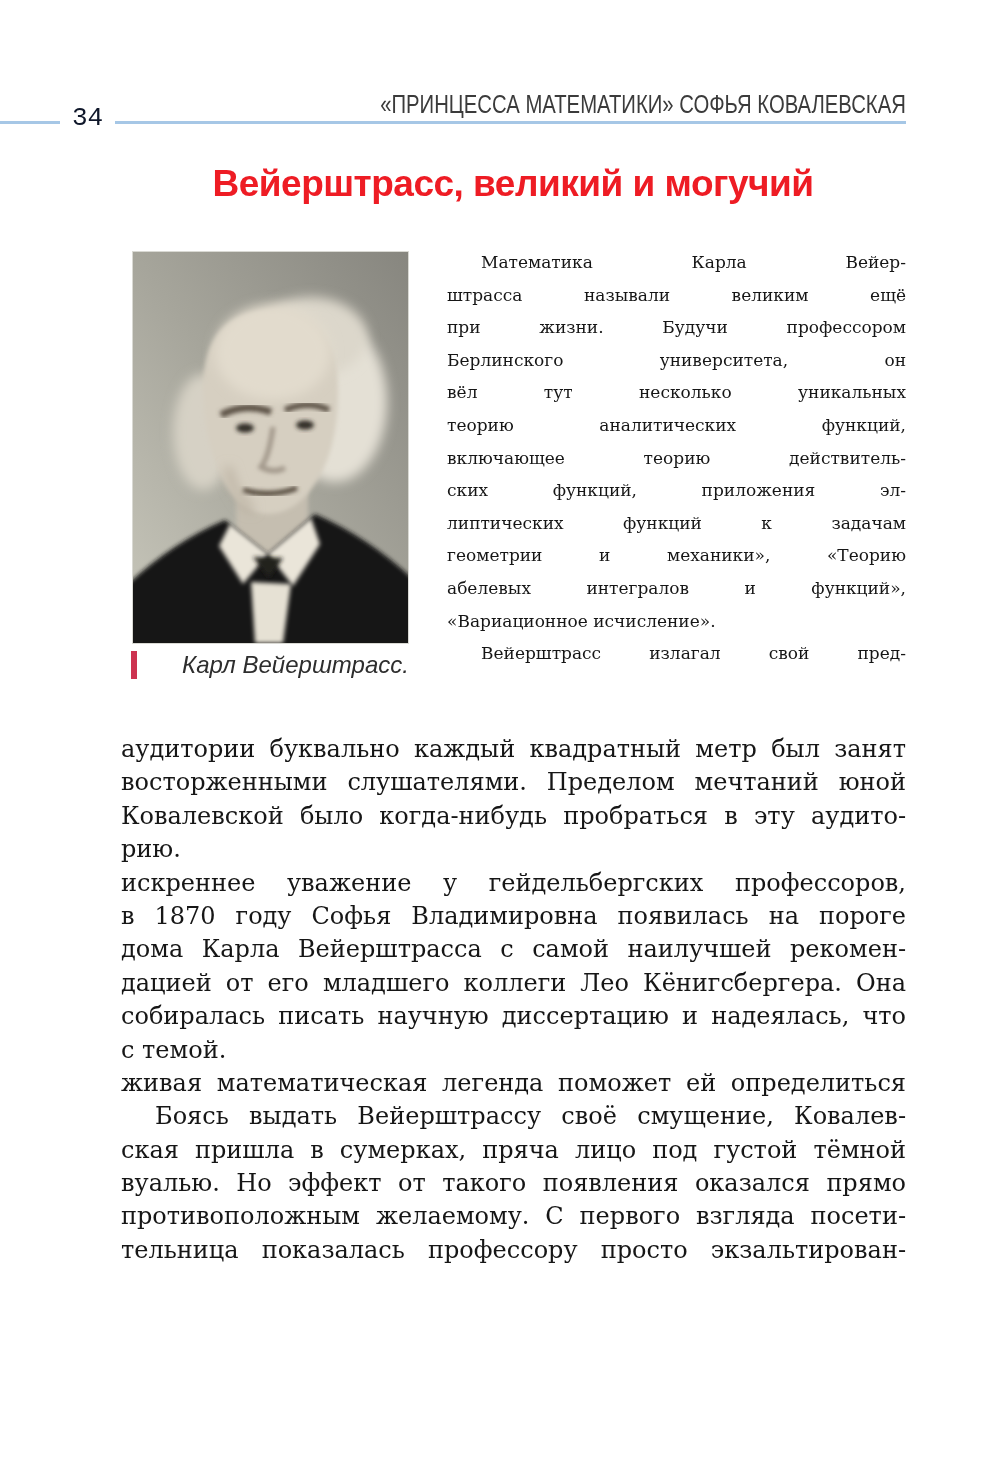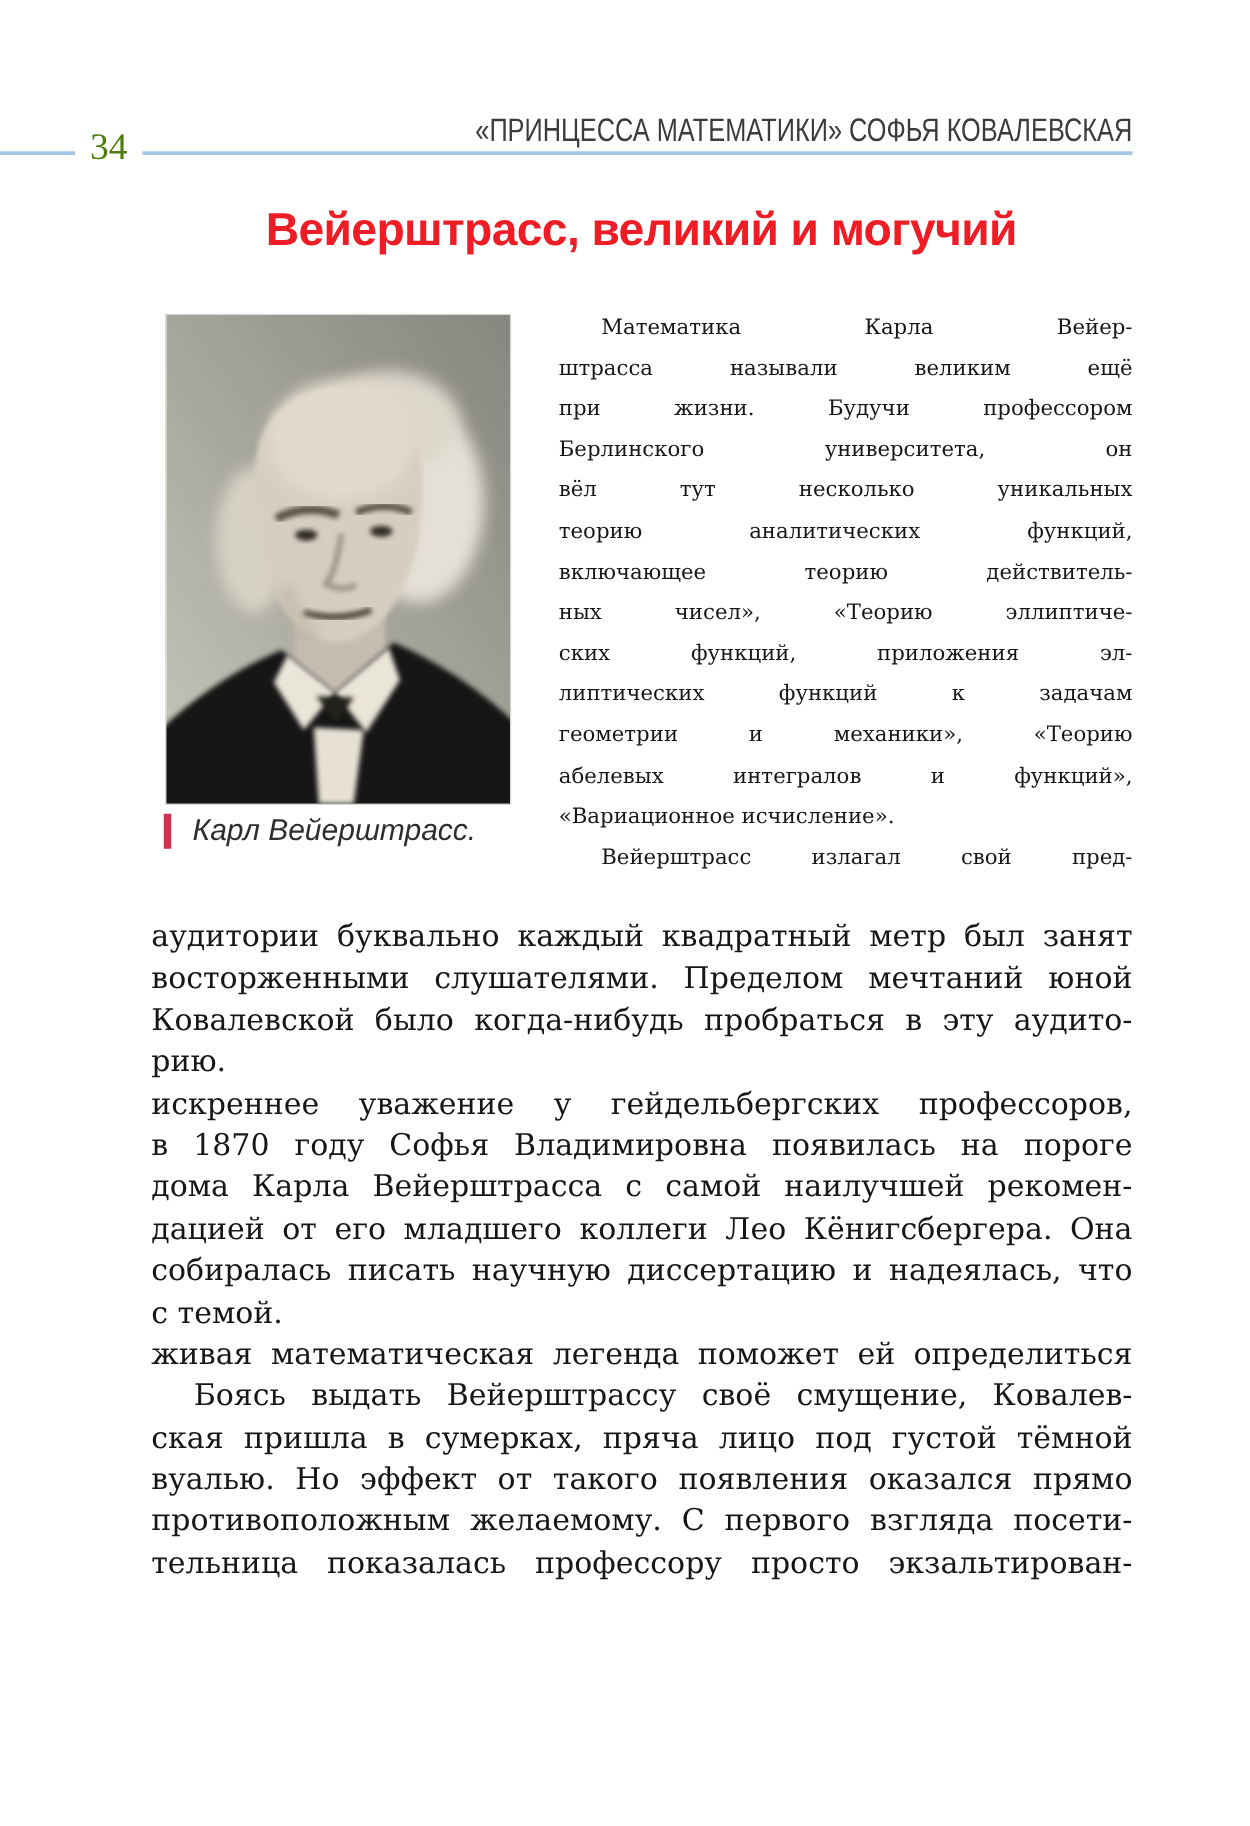--- a/index.html
+++ b/index.html
@@ -5,22 +5,22 @@
   html,body { margin:0; padding:0; background:#ffffff; }
   .page {
     position:relative; width:1000px; height:1461px; background:#ffffff;
     overflow:hidden; font-family:"DejaVu Serif", serif; color:#161616;
   }
 
   
   .head-rule { position:absolute; left:0; top:121px; width:906px; height:3px; background:#a6c7e6; }
   .page-num {
     position:absolute; left:60px; top:101px; z-index:2;
-    font-family:Liberation Serif, serif; font-size:30px; line-height:34px;
-    color:#4d7c0f; background:#ffffff; padding:0 12px;
+    font-family:Liberation Mono, monospace; font-size:26px; line-height:34px;
+    color:#0f172a; background:#ffffff; padding:0 12px;
   }
   .running-title {
     position:absolute; top:89px; right:94px; white-space:nowrap;
     font-family:"Liberation Sans", sans-serif; font-size:26px; color:#3b3b3b;
     transform:scaleX(0.78); transform-origin:100% 50%;
   }
 
   
   .chapter-title {
     position:absolute; left:120px; top:162px; width:786px; margin:0;
@@ -29,21 +29,21 @@
     color:#ee1c24; letter-spacing:-0.5px;
   }
 
   
   .photo {
     position:absolute; left:133px; top:252px; width:275px; height:391px; margin:0;
     outline:1px solid #d9d9d3;
   }
   .photo svg { display:block; width:100%; height:100%; }
   .caption {
-    position:absolute; left:131px; top:651px; display:flex; align-items:center;
+    position:absolute; left:131px; top:651px; display:flex; align-items:center;gap:28px;
   }
   .cap-bar { width:6px; height:28px; background:#cd3350; margin-right:17px; flex:none; }
   .cap-text {
     font-family:"Liberation Sans", sans-serif; font-style:italic;
     font-size:24px; color:#2e2e2e;
   }
 
   
   .col-text  { position:absolute; left:447px; top:246px; width:459px; font-size:17px; }
   .col-text  .tline { height:32.6px; line-height:32.6px; }
@@ -117,21 +117,20 @@
   </div>
 
   <div class="col-text">
       <div class="tline indent">Математика Карла Вейер-</div>
       <div class="tline">штрасса называли великим ещё</div>
       <div class="tline">при жизни. Будучи профессором</div>
       <div class="tline">Берлинского университета, он</div>
       <div class="tline">вёл тут несколько уникальных</div>
       <div class="tline">теорию аналитических функций,</div>
       <div class="tline">включающее теорию действитель-</div>
-      <div class="tline">ных чисел», «Теорию эллиптиче-</div>
       <div class="tline">ских функций, приложения эл-</div>
       <div class="tline">липтических функций к задачам</div>
       <div class="tline">геометрии и механики», «Теорию</div>
       <div class="tline">абелевых интегралов и функций»,</div>
       <div class="tline endline">«Вариационное исчисление».</div>
       <div class="tline indent">Вейерштрасс излагал свой пред-</div>
     </div>
   <div class="body-text">
       <div class="tline">аудитории буквально каждый квадратный метр был занят</div>
       <div class="tline">восторженными слушателями. Пределом мечтаний юной</div>

